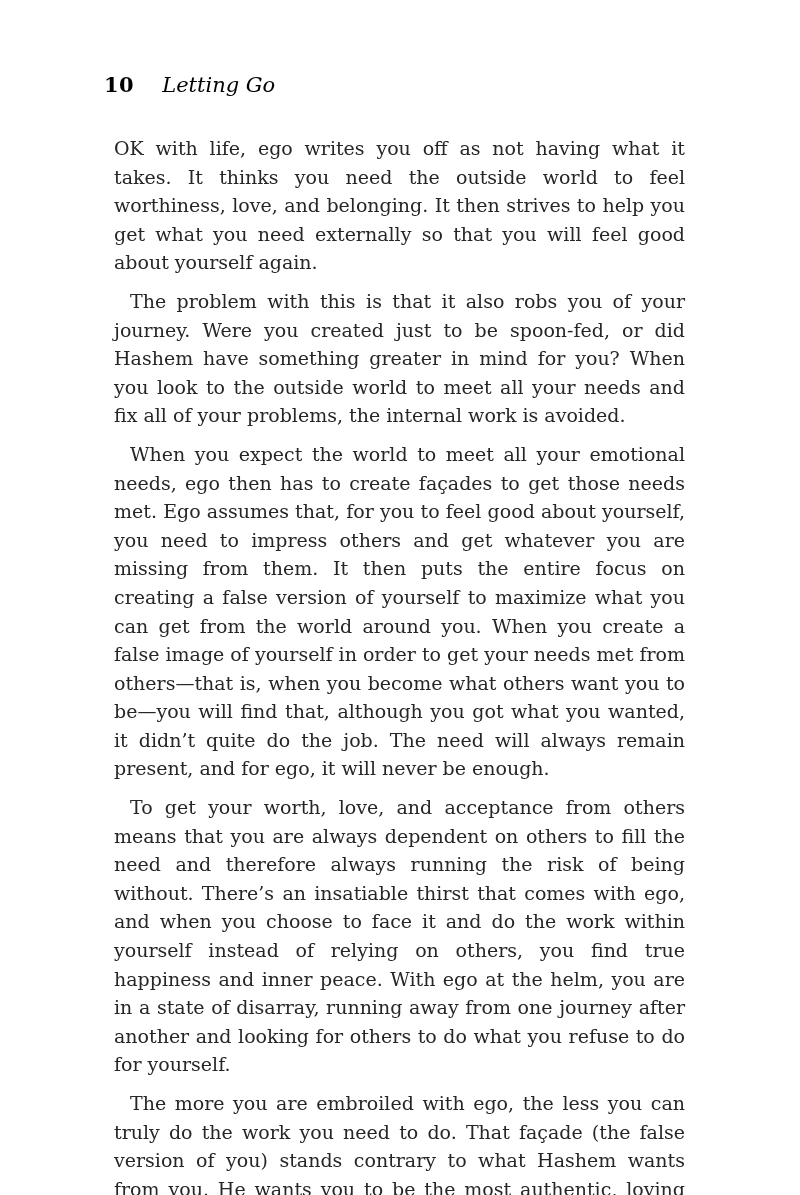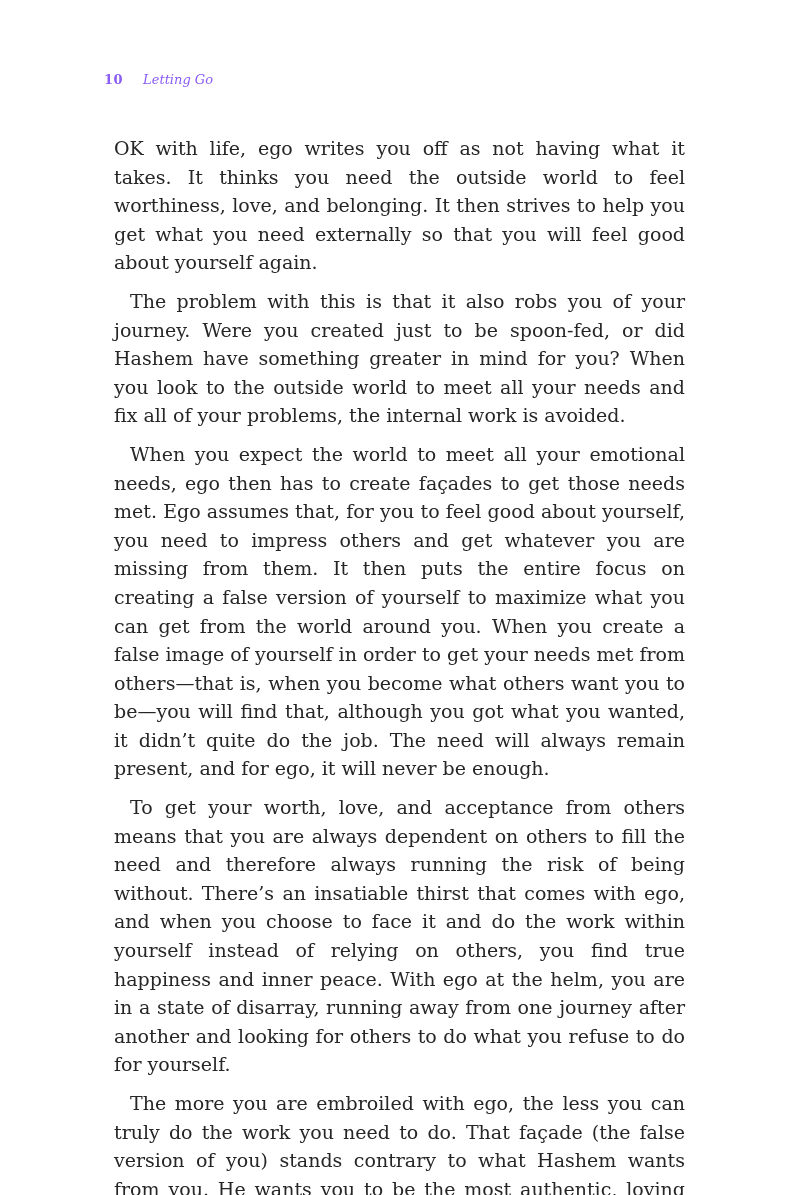--- a/index.html
+++ b/index.html
@@ -16,31 +16,31 @@
     color: #282828;
     overflow: hidden;
   }
   .running-head {
     position: absolute;
     top: 72px;
     left: 104px;
     right: 104px;
     display: flex;
     align-items: baseline;
-    font-size: 13px;
+    font-size: 21px;
     line-height: 1.2;
-    color: #8b5cf6;
+    color: #000000;
   }
   .folio {
     font-weight: bold;
     letter-spacing: 0.5px;
   }
   .running-title {
     font-style: italic;
-    margin-left: 20px;
+    margin-left: 28px;
   }
   .body-text {
     position: absolute;
     top: 124px;
     left: 104px;
     width: 591px;
     font-size: 19px;
     line-height: 28.6px;
     text-align: justify;
     color: #262626;

